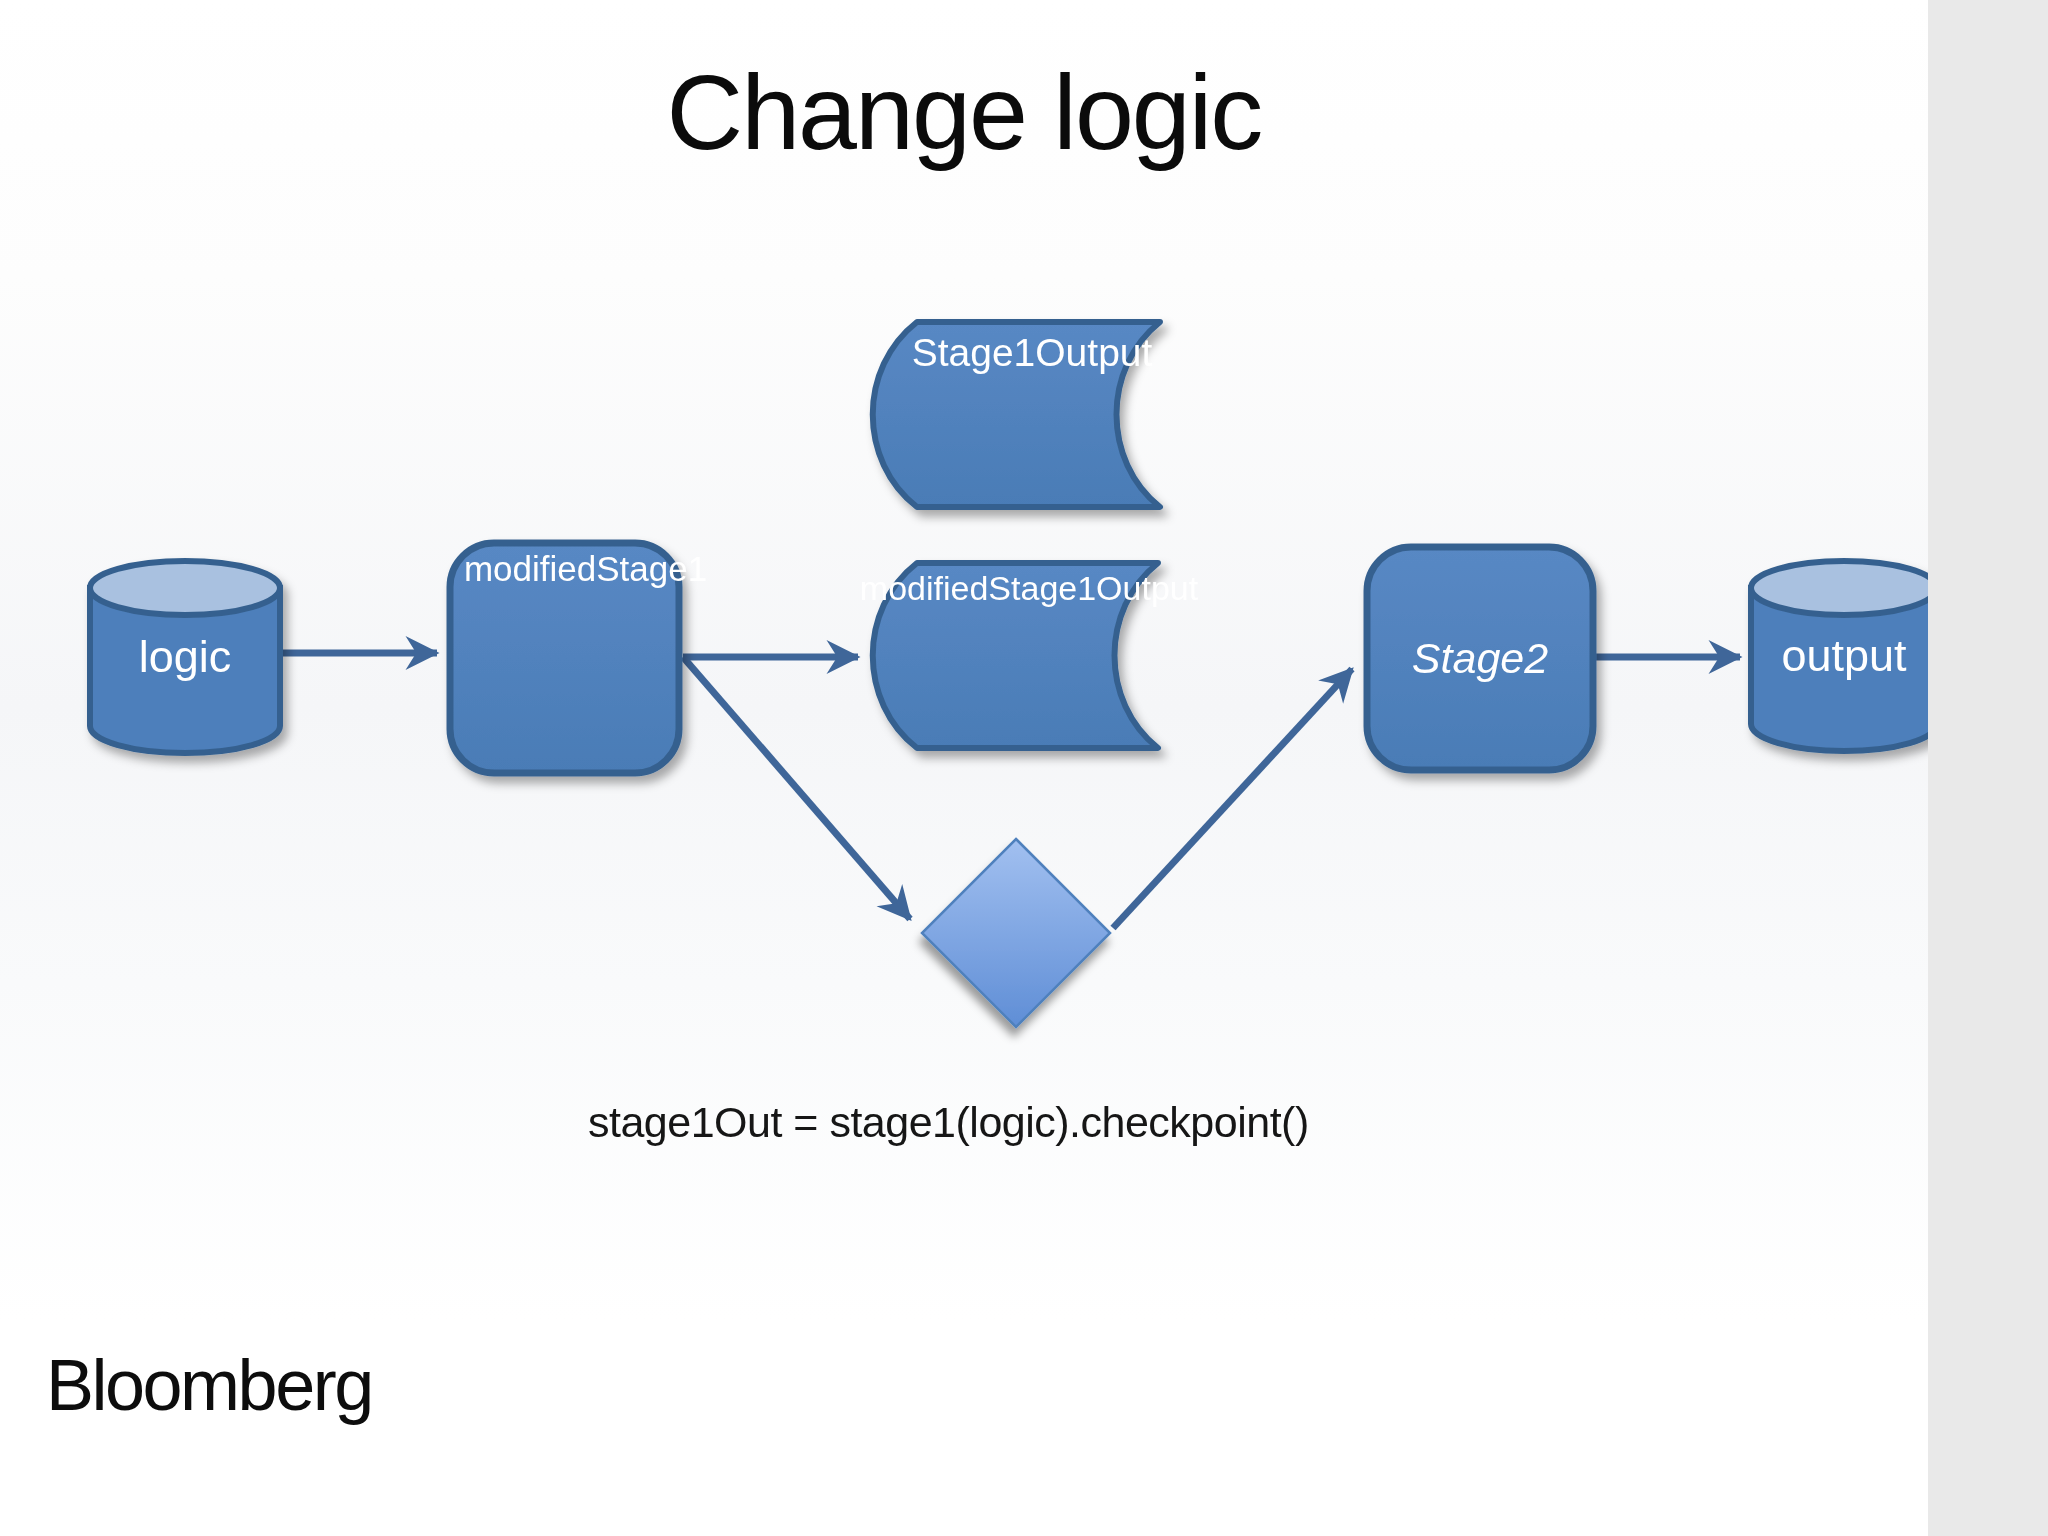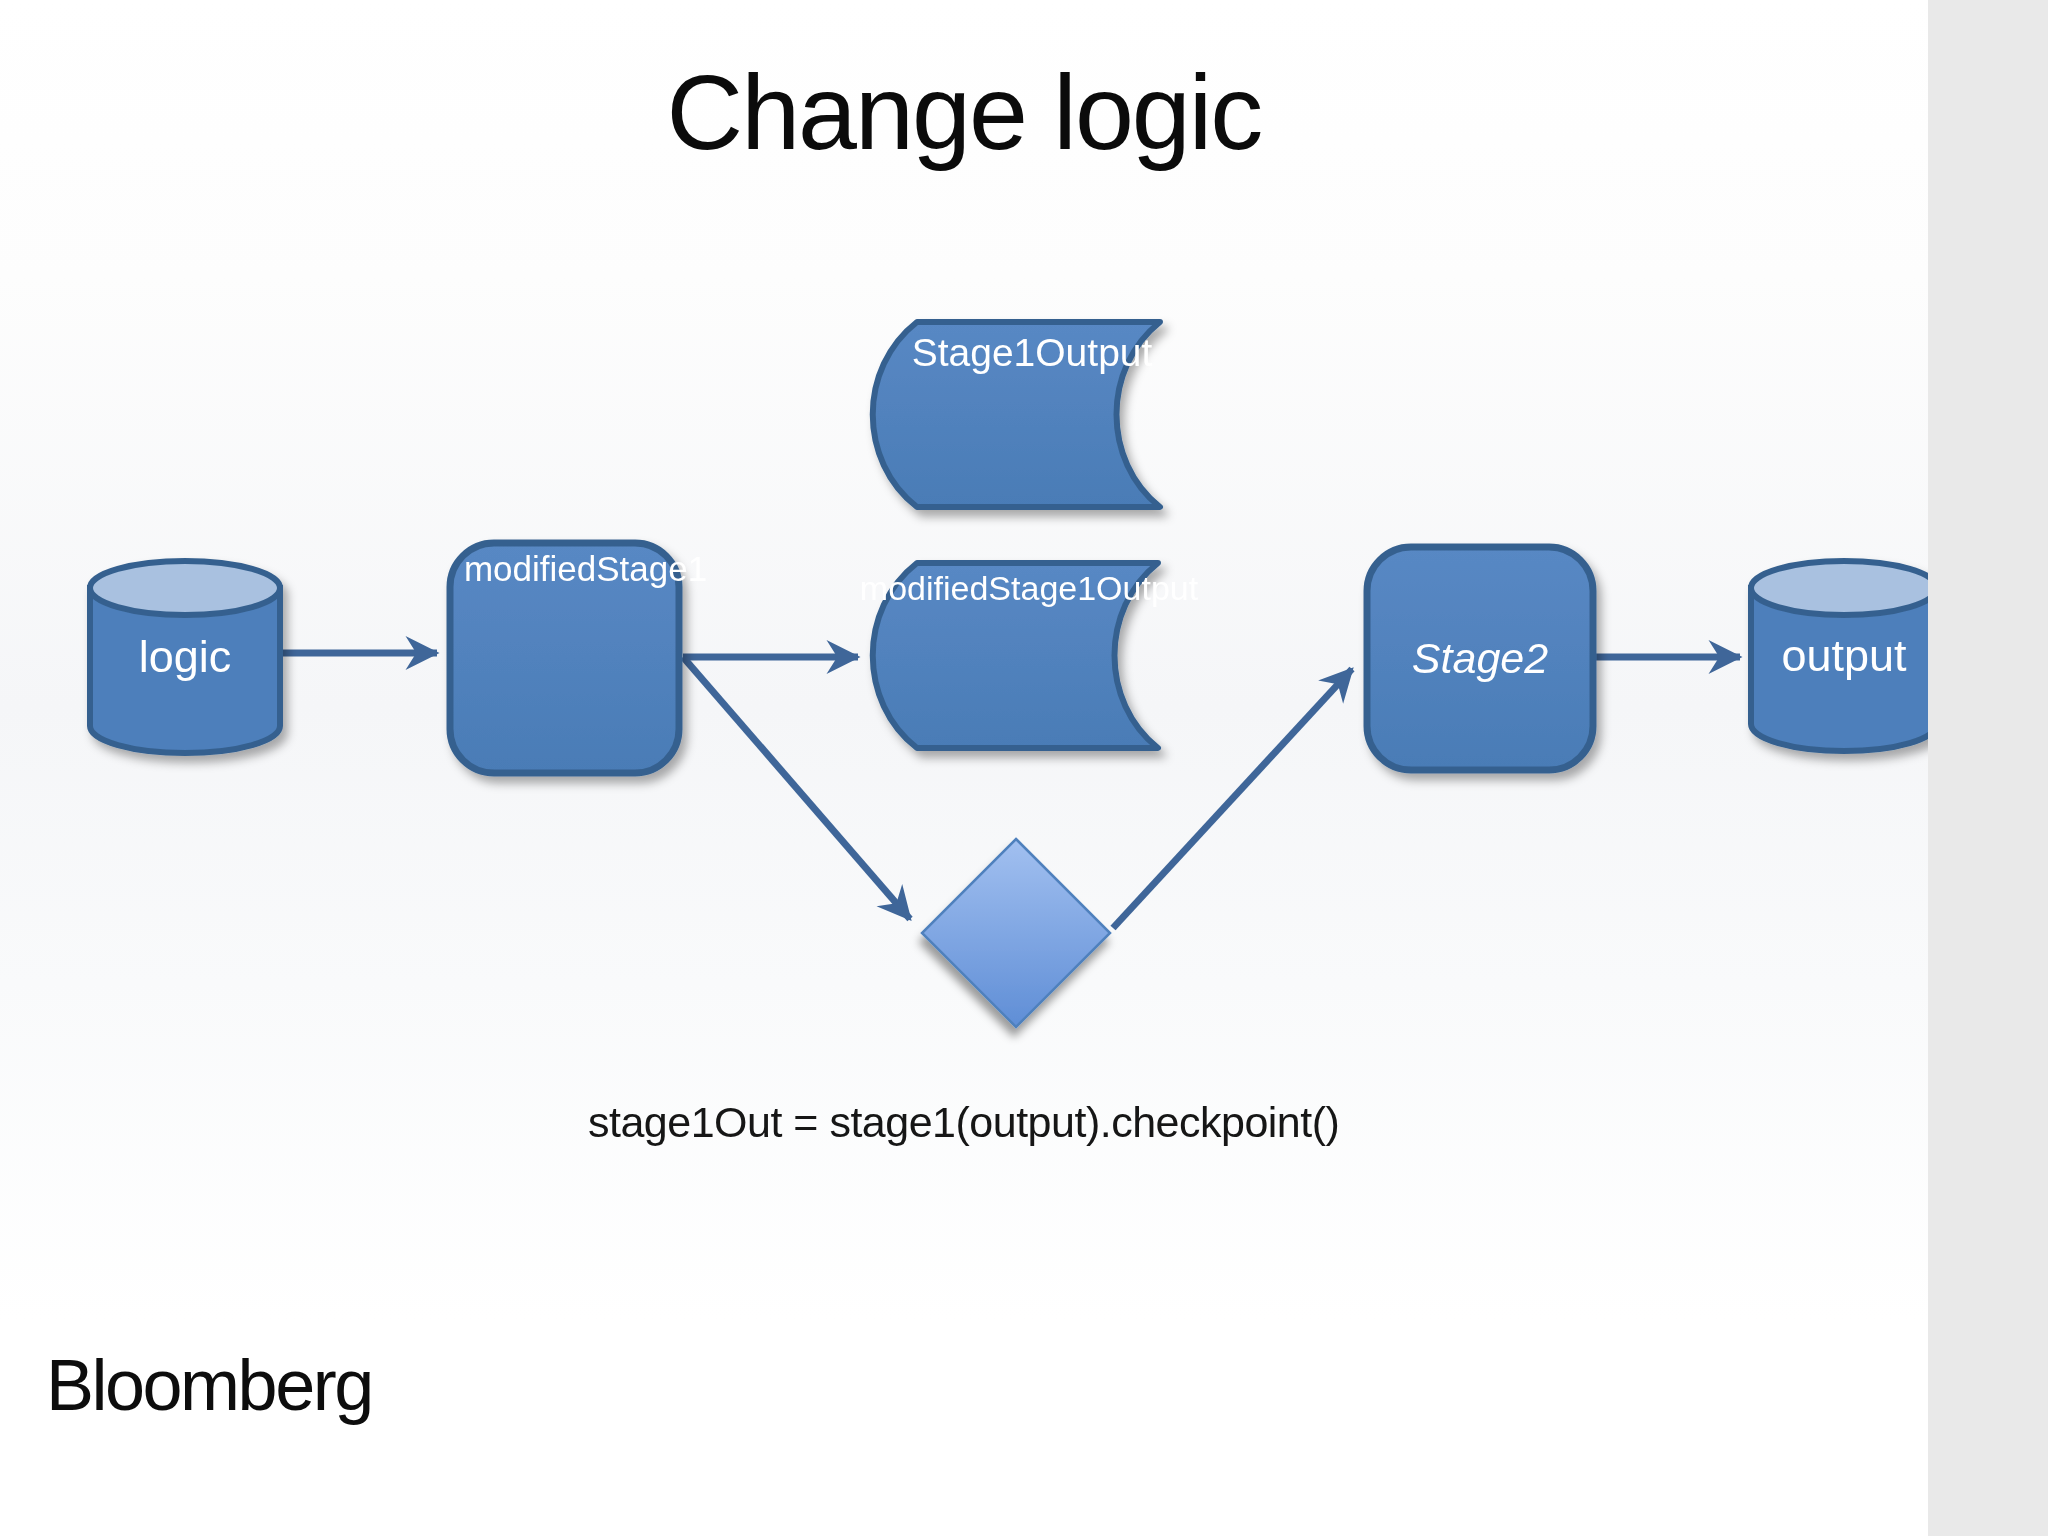--- a/index.html
+++ b/index.html
@@ -134,18 +134,18 @@
 
   <div class="abs lbl lbl-center lbl-stage2">
     <span class="ln">Stage2</span>
   </div>
 
   <div class="abs lbl lbl-center lbl-output">
     <span class="ln">output</span>
   </div>
 
   <div class="abs code">
-    <div>stage1Out = stage1(output).checkpoint()</div>
+    <div>stage1Out = stage1(logic).checkpoint()</div>
   </div>
 
   <div class="abs brand">Bloomberg</div>
 
 </div>
 
 </body></html>

